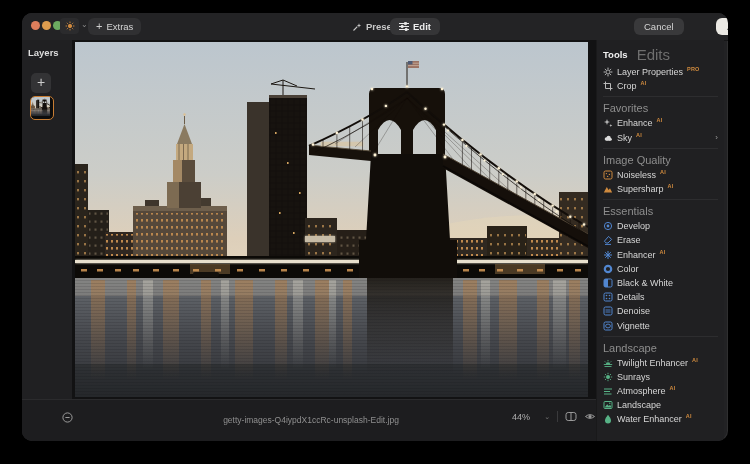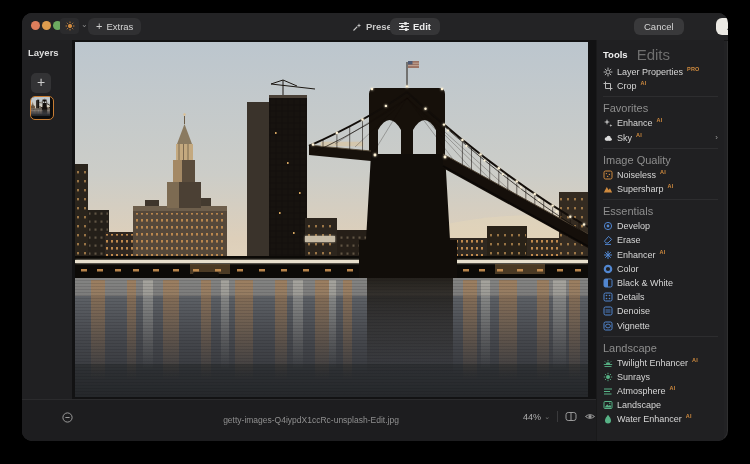--- a/index.html
+++ b/index.html
@@ -30,21 +30,21 @@
     overflow:hidden;background:#0c0c0c;}
   .thumb svg{display:block;}
   
   .canvas{position:absolute;left:50px;top:27px;width:528px;height:359px;background:#121213;}
   .photo{position:absolute;left:3px;top:2px;width:513px;height:355px;}
   
   .statusbar{position:absolute;left:0;top:386px;width:578px;height:42px;background:#1d1d1f;border-top:1px solid #2b2b2d;}
   .sb-left{position:absolute;left:40px;top:12px;}
   .sb-file{position:absolute;left:0;top:15px;width:100%;text-align:center;font-size:8.5px;color:#8f8f8f;}
   .sb-right{position:absolute;right:4px;top:11px;display:flex;align-items:center;gap:7px;}
-  .sb-zoom{display:flex;align-items:center;gap:3px;font-size:9px;color:#b0b0b0;}
+  .sb-zoom{display:flex;align-items:center;gap:14px;font-size:9px;color:#b0b0b0;}
   .sb-caret{color:#777;font-size:7px;}
   .sb-sep{width:1px;height:11px;background:#3a3a3c;}
   
   .rpanel{position:absolute;right:4px;top:27px;width:128px;height:401px;background:#202022;border-left:1px solid #19191a;
     box-sizing:border-box;padding:6px 6px 0 6px;overflow:hidden;}
   .rtabs{display:flex;gap:9px;height:16px;align-items:center;margin-bottom:3px;}
   .rtab-active{font-size:9.5px;font-weight:bold;color:#f0f0f0;}
   .rtab{font-size:15px;color:#6e6e6e;}
   .tool-row{height:14.2px;display:flex;align-items:center;gap:4px;color:#d6d6d6;font-size:9px;cursor:default;white-space:nowrap;}
   .tool-ic{width:10px;height:10px;flex:0 0 10px;display:flex;}

